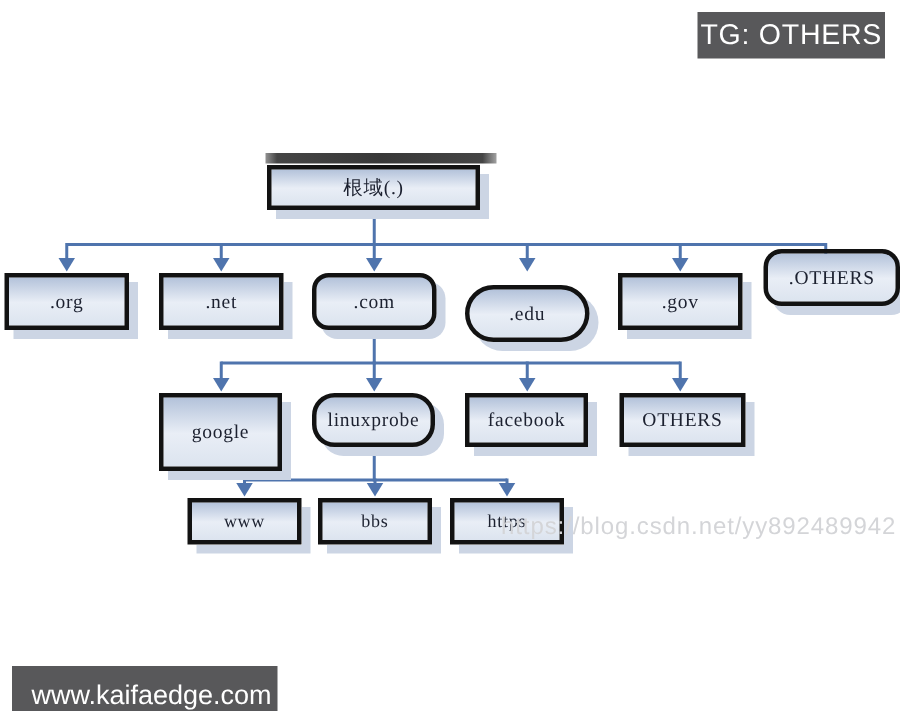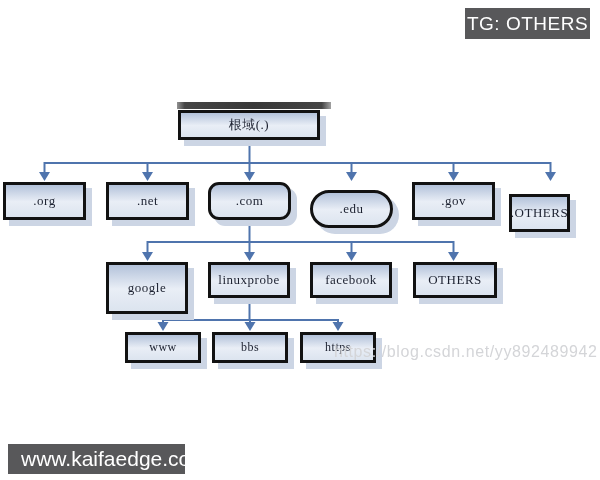--- a/index.html
+++ b/index.html
@@ -39,22 +39,22 @@
 
   .watermark {
     position: absolute; left: 334px; top: 343px; z-index: 10;
     color: var(--watermark-text, #d4d5d8);
     font-size: 16px; letter-spacing: 0.6px; white-space: nowrap;
   }
 
   .footer-bar {
     position: absolute; left: 8px; top: 444px; width: 177px; height: 30px;
     background: var(--footer-bg, #58585a); color: var(--footer-text, #fff);
-    display: flex; align-items: center; box-sizing: border-box; padding-left: 13px;
-    font-size: 21px;
+    display: flex; align-items: flex-end; box-sizing: border-box; padding-left: 13px;
+    font-size: 18px;
   }
 </style>
 </head>
 <body>
 
 <div class="stage">
 
   <div class="badge">TG: OTHERS</div>
 
   <div class="top-bar"></div>
@@ -100,24 +100,24 @@
     </g>
   </svg>
 
   <div class="node" style="left:178px; top:110px; width:142px; height:30px;">根域(.)</div>
 
   <div class="node" style="left:3px;   top:182px; width:83px; height:38px;">.org</div>
   <div class="node" style="left:106px; top:182px; width:83px; height:38px;">.net</div>
   <div class="node" style="left:208px; top:182px; width:83px; height:38px;border-radius:11px;">.com</div>
   <div class="node" style="left:310px; top:190px; width:83px; height:38px;border-radius:19px;">.edu</div>
   <div class="node" style="left:412px; top:182px; width:83px; height:38px;">.gov</div>
-  <div class="node" style="left:509px; top:194px; width:61px; height:38px;">.OTHERS</div>
+  <div class="node" style="left:509px; top:166px; width:91px; height:38px;border-radius:12px;">.OTHERS</div>
 
   <div class="node" style="left:106px; top:262px; width:82px; height:52px;">google</div>
-  <div class="node" style="left:208px; top:262px; width:82px; height:36px;">linuxprobe</div>
+  <div class="node" style="left:208px; top:262px; width:82px; height:36px;border-radius:15px;">linuxprobe</div>
   <div class="node" style="left:310px; top:262px; width:82px; height:36px;">facebook</div>
   <div class="node" style="left:413px; top:262px; width:84px; height:36px;">OTHERS</div>
 
   <div class="node small" style="left:125px; top:332px; width:76px; height:31px;">www</div>
   <div class="node small" style="left:212px; top:332px; width:76px; height:31px;">bbs</div>
   <div class="node small" style="left:300px; top:332px; width:76px; height:31px;">https</div>
 
   <div class="watermark">https://blog.csdn.net/yy892489942</div>
 
   <div class="footer-bar">

